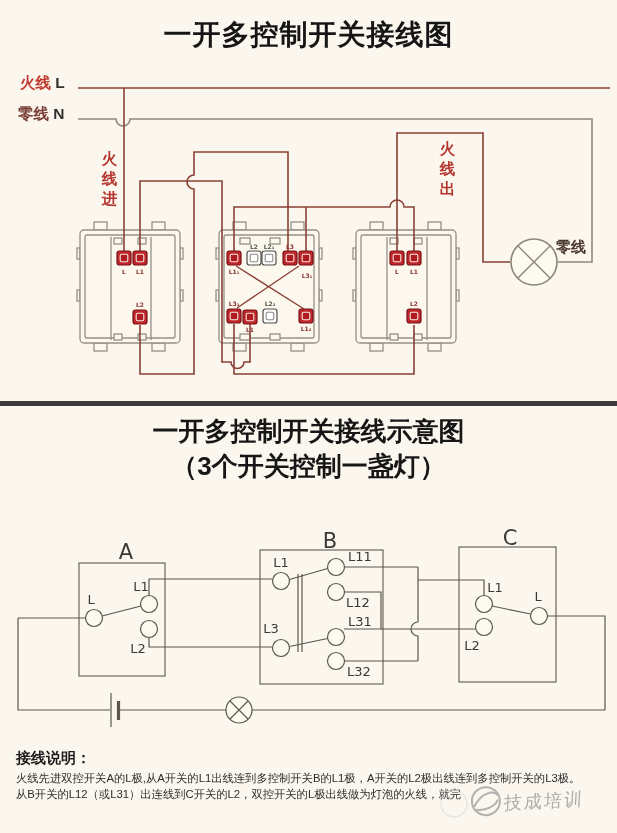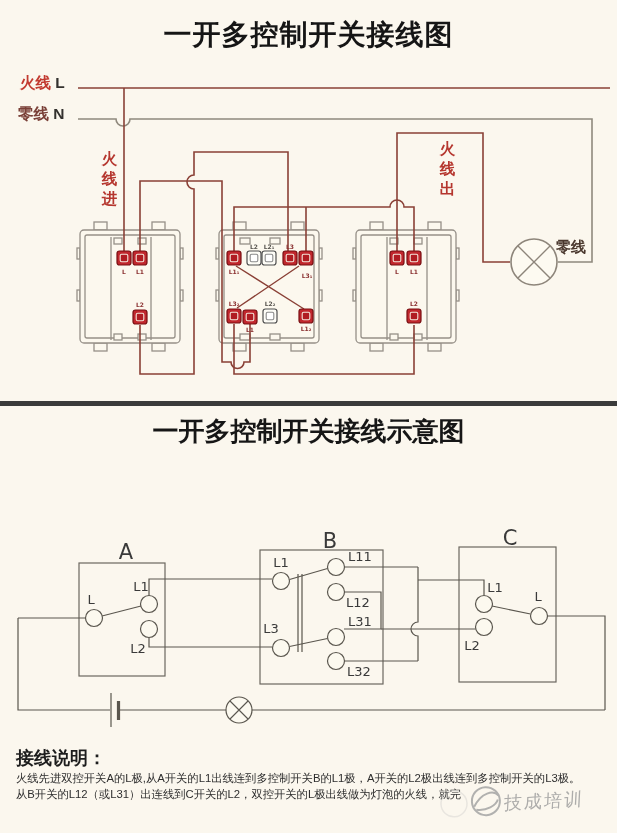--- a/index.html
+++ b/index.html
@@ -14,21 +14,21 @@
   .rail-zh-neutral{color:#7a4038;}
   .rail-en{color:#33312e;}
   .vtext{width:17px;font-size:15.5px;font-weight:bold;color:#b5362e;line-height:20px;
          word-break:break-all;text-align:center;}
   .lamp-neutral{font-size:15px;font-weight:bold;color:#4a382e;}
   .divider{left:0;top:401px;width:617px;height:5px;background:#3b3b3b;}
   .b-title{left:0;width:617px;text-align:center;font-size:26px;font-weight:bold;color:#161616;}
   .b-sub{left:0;top:495px;width:617px;text-align:center;padding-left:58px;box-sizing:border-box;
          font-size:15px;color:#2b2b2b;}
   .notes{left:16px;top:750px;width:594px;font-size:11.3px;color:#2e2e2e;line-height:16.2px;}
-  .notes-heading{font-size:18px;font-weight:bold;color:#1d1d1d;margin-bottom:4px;}
+  .notes-heading{font-size:15px;font-weight:bold;color:#1d1d1d;margin-bottom:4px;}
   .watermark{left:438px;top:776px;width:178px;height:52px;color:#9c9c9c;opacity:.82;
              transform:rotate(-3deg);}
   .wm-text{position:absolute;left:66px;top:14px;font-size:18px;letter-spacing:2px;
            transform:skewX(-6deg);white-space:nowrap;}
   svg text{font-family:"DejaVu Sans",sans-serif;}
   svg .serif{font-family:"DejaVu Serif","Liberation Serif",serif;}
 </style>
 </head>
 <body>
 
@@ -183,20 +183,21 @@
 
       <text x="397" y="273.5">L</text>
       <text x="414" y="273.5">L1</text>
       <text x="414" y="306">L2</text>
     </g>
   </svg>
 
   <div class="abs divider"></div>
 
   <div class="abs b-title" style="top:414px;">一开多控制开关接线示意图</div>
+  <div class="abs b-title" style="top:449px;">（3个开关控制一盏灯）</div>
 
   <svg class="abs" style="left:0;top:518px;" width="617" height="230" viewBox="0 518 617 230">
 
     <g stroke="#6b675f" stroke-width="1.2" fill="none">
       <rect x="79" y="563" width="86" height="113"></rect>
       <rect x="260" y="550" width="123" height="134"></rect>
       <rect x="459" y="547" width="97" height="135"></rect>
     </g>
 
     <g stroke="#5a564e" stroke-width="1.2" fill="none">

